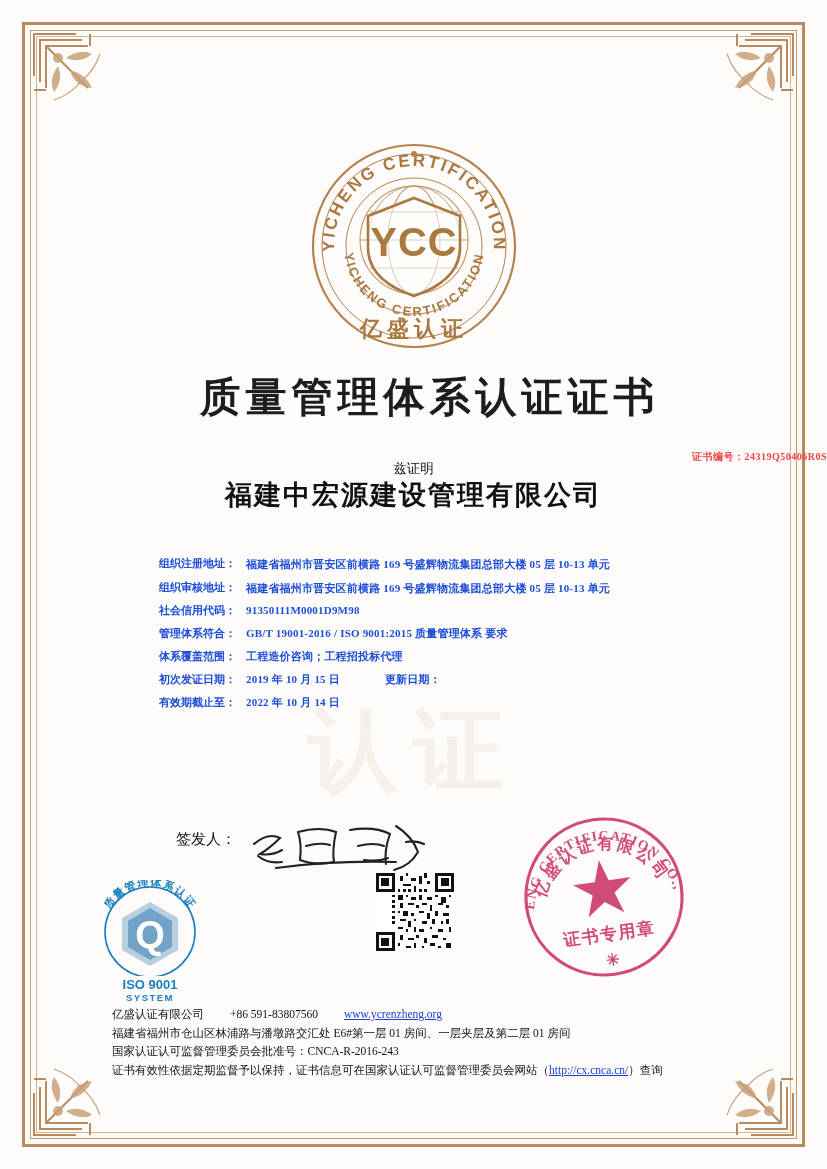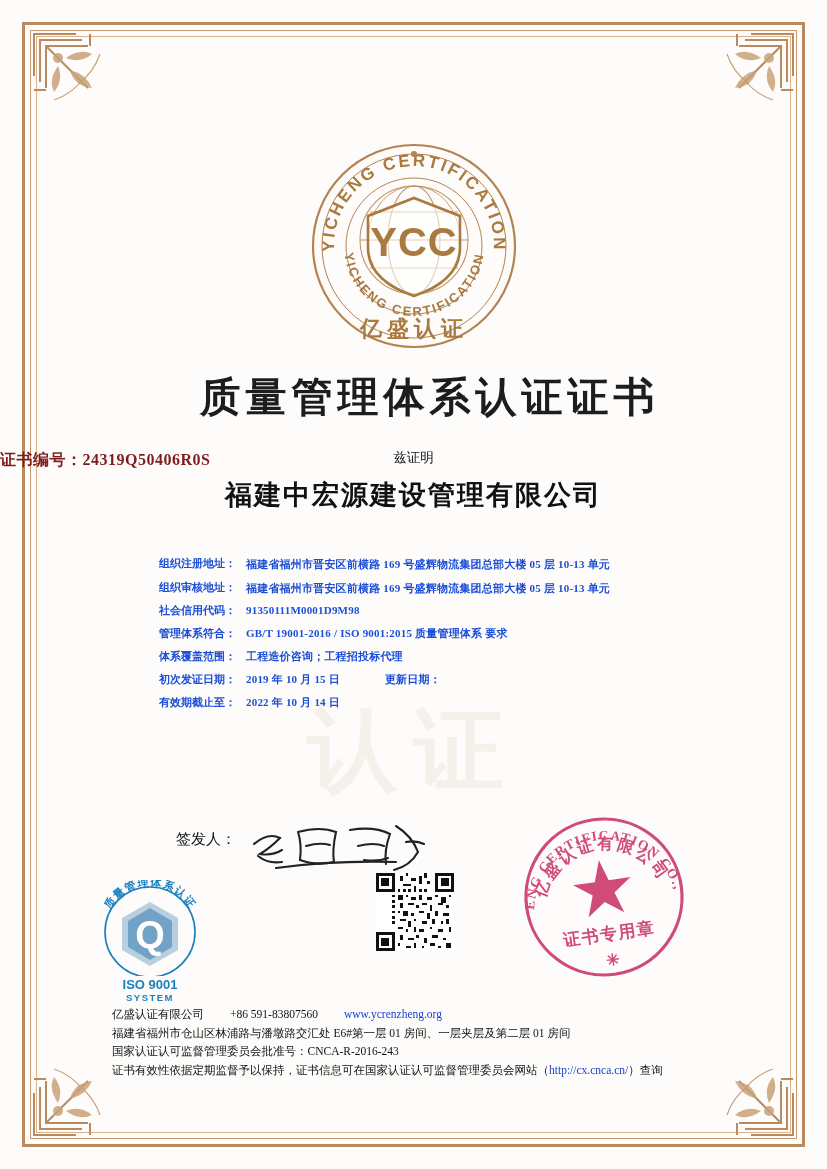--- a/index.html
+++ b/index.html
@@ -66,29 +66,29 @@
     text-align:center;
     font-size:41px;
     font-weight:bold;
     letter-spacing:5px;
     color:#1d1d1d;
     font-family:Liberation Sans, sans-serif;
     padding-left:32px;
   }
   .cert-no{
     position:absolute;left:0;right:0;top:450px;
-    text-align:left;
-    font-size:16px;
-    color:#7f1d1d;
+    text-align:right;
+    font-size:10px;
+    color:#ef4444;
     font-weight:bold;
     letter-spacing:.5px;
   }
   .cert-no .lbl{font-weight:bold;}
   .hereby{
-    position:absolute;left:0;right:0;top:449px;
+    position:absolute;left:0;right:0;top:460px;
     text-align:center;
     font-size:13.5px;
     color:#111;
   }
   .company{
     position:absolute;left:0;right:0;top:477px;
     text-align:center;
     font-size:27px;
     font-weight:bold;
     letter-spacing:2px;
@@ -177,20 +177,21 @@
   .footer{
     position:absolute;left:112px;top:1005px;width:640px;
     font-size:11.5px;
     line-height:1.62;
     color:#111;
     font-family:"Liberation Serif", serif;
   }
   .footer .line{white-space:nowrap;}
   .footer a, .footer .link{
     color:#1a3fd0;
+    text-decoration:underline;
   }
   .footer .phone{letter-spacing:0;}
   .footer-sep{display:inline-block;width:26px;}
 </style>
 </head>
 <body>
 
 <div class="page">
 
   <div class="border-outer"></div>

